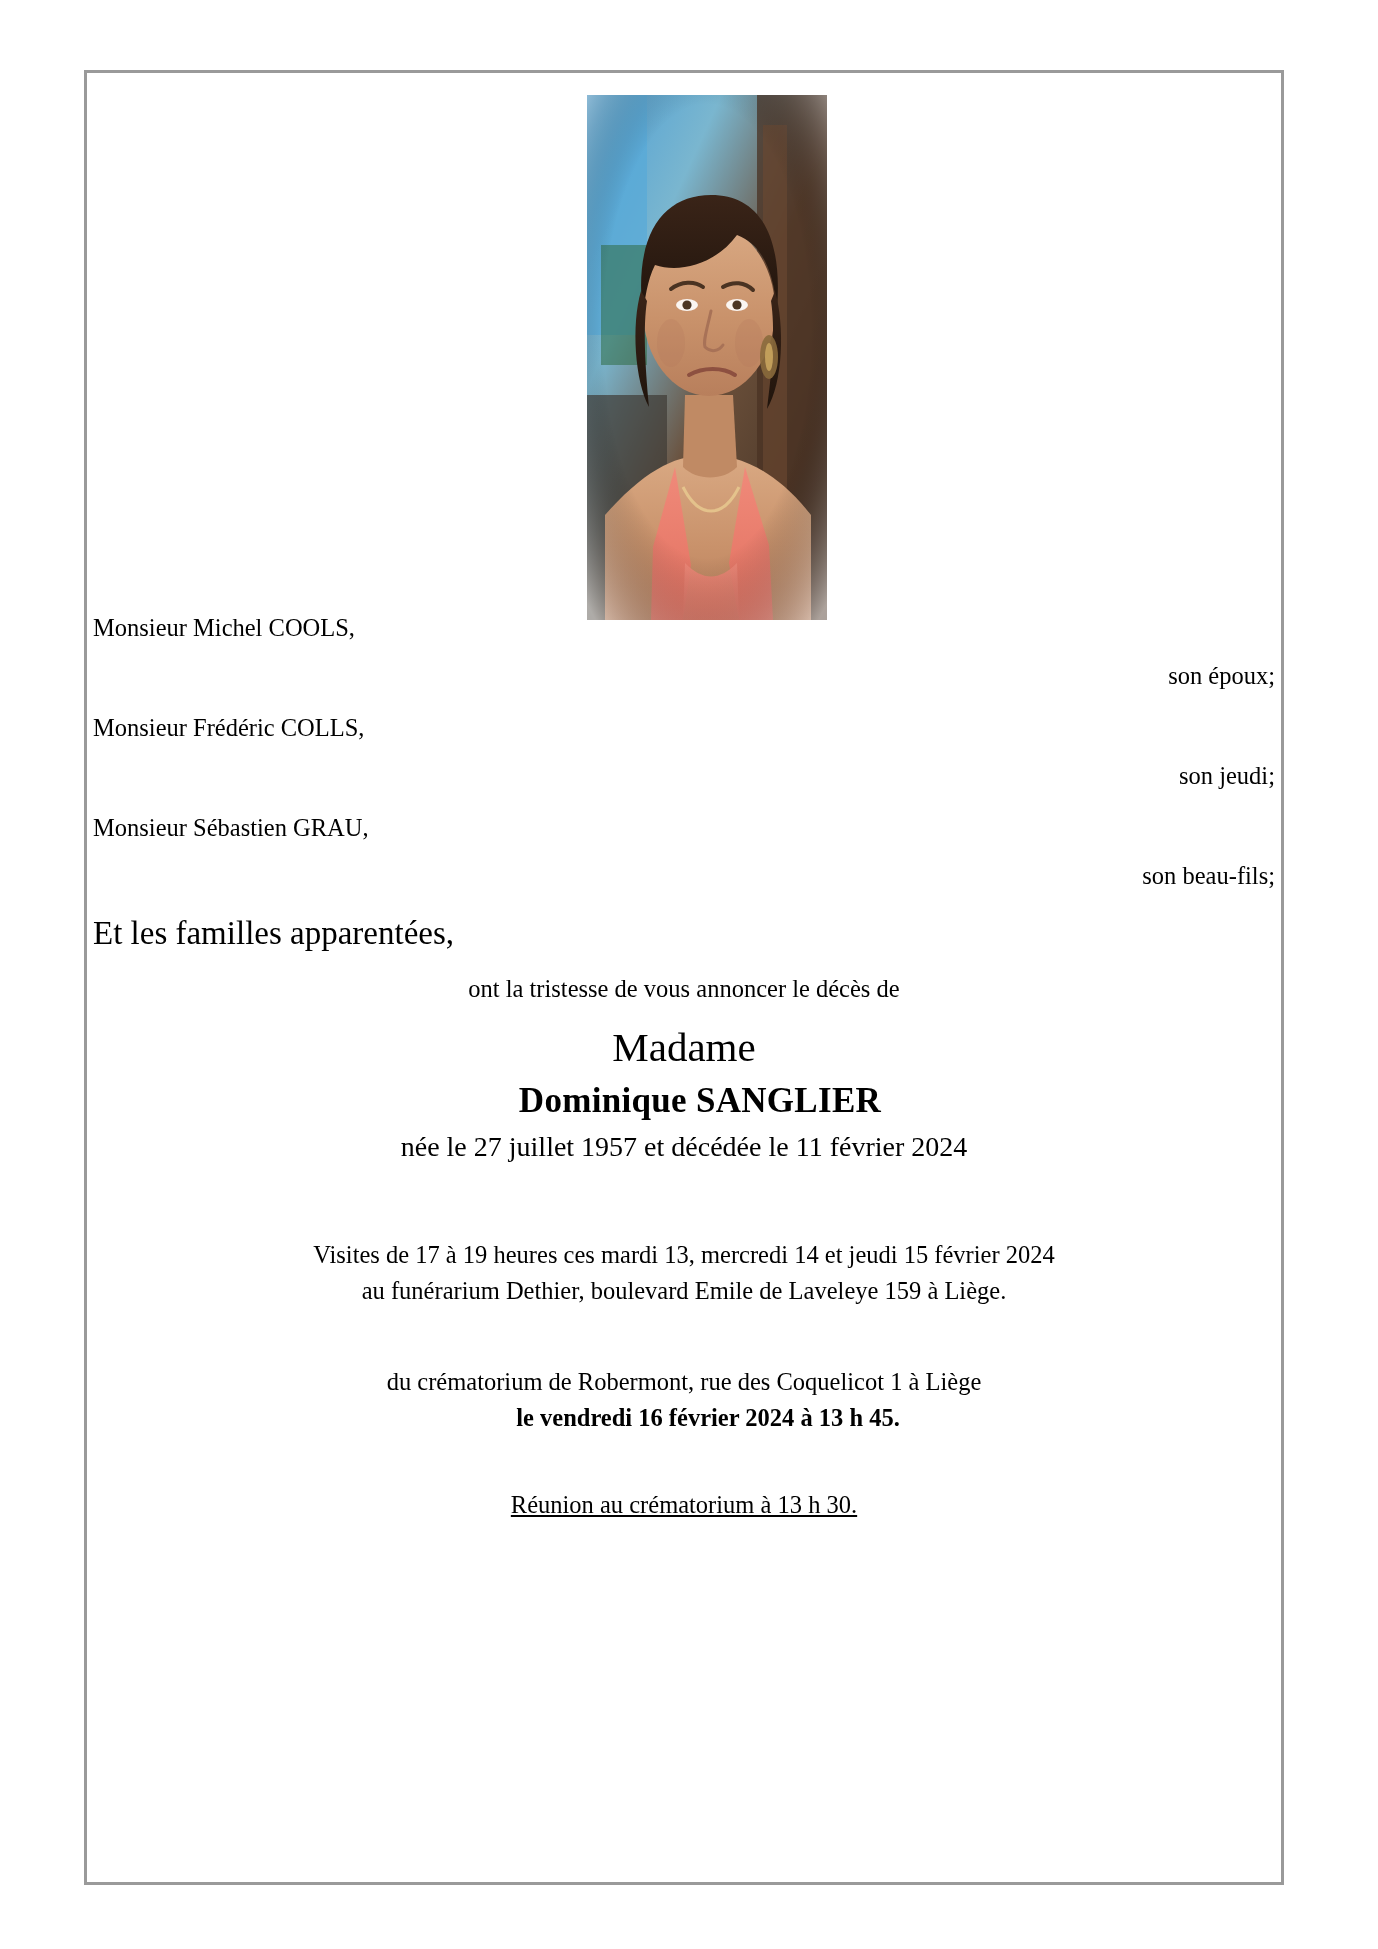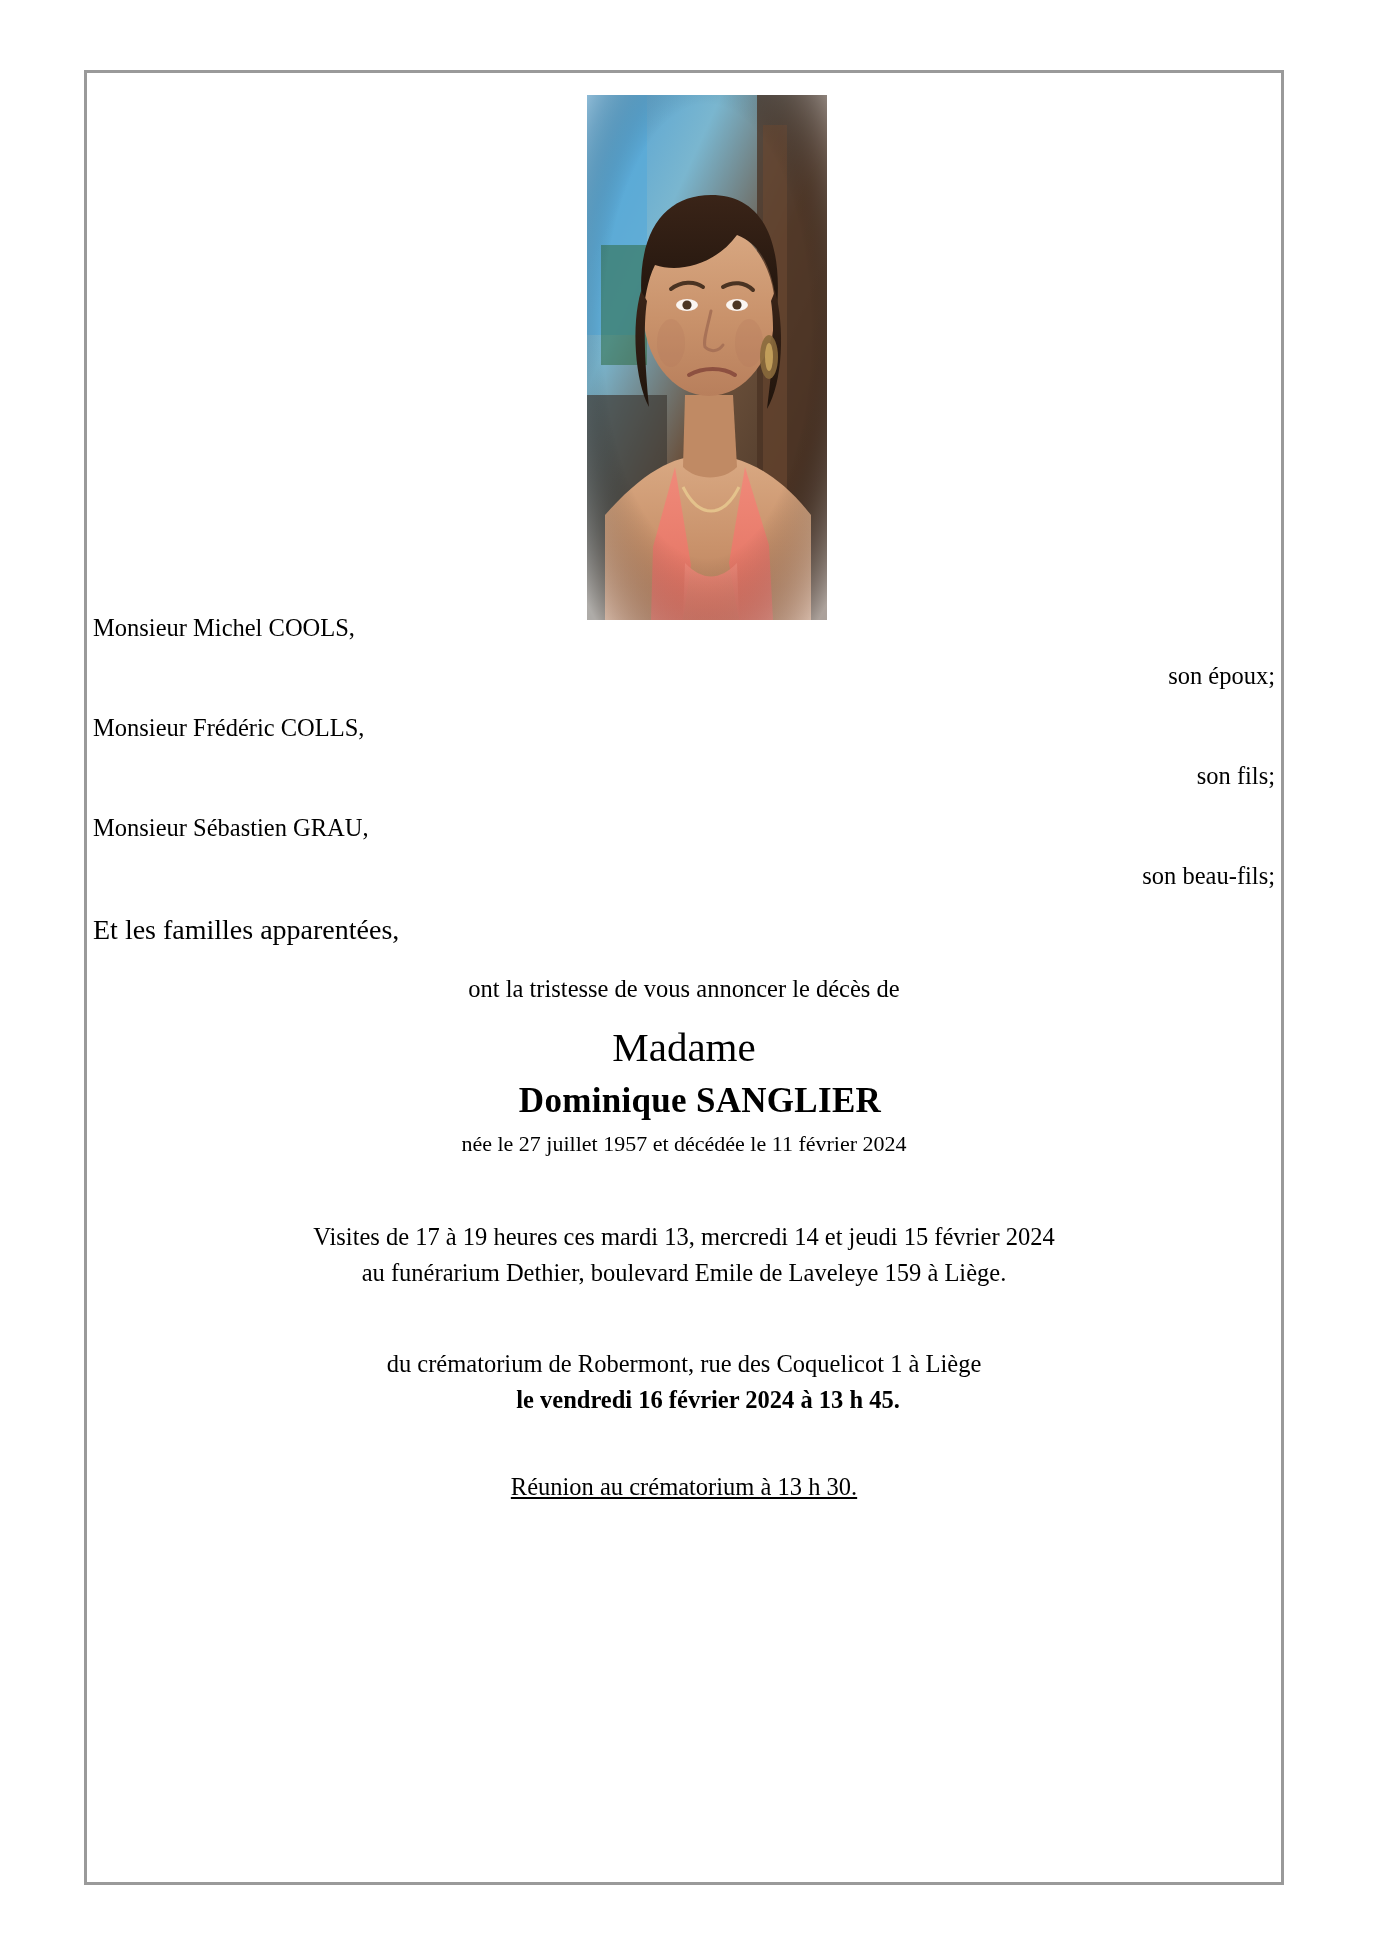--- a/index.html
+++ b/index.html
@@ -81,21 +81,21 @@
     right: 9px;
     top: 48px;
     font-size: 24.5px;
     line-height: 1.1;
     white-space: nowrap;
   }
   .fam-apparentees {
     position: absolute;
     left: 9px;
     top: 300px;
-    font-size: 28px;
+    font-size: 33px;
     line-height: 1.1;
   }
 
   
   .center-block {
     position: absolute;
     left: 0;
     top: 905px;
     width: 1200px;
     text-align: center;
@@ -109,22 +109,22 @@
     margin-bottom: 10px;
   }
   .deceased-name {
     font-size: 35px;
     font-weight: bold;
     letter-spacing: 0.3px;
     margin-bottom: 10px;
     margin-left: 32px;
   }
   .dates {
-    font-size: 22px;
-    margin-bottom: 0;
+    font-size: 28px;
+    margin-bottom: 12px;
   }
   .gap-lg { height: 62px; }
   .gap-md { height: 56px; }
   .bold { font-weight: bold; padding-left: 48px; }
   .underline { text-decoration: underline; }
   .visit-line { font-size: 24.5px; line-height: 1.45; }
   .ceremony-line { font-size: 24.5px; line-height: 1.45; }
   .reunion { font-size: 24.5px; }
 </style>
 </head>
@@ -213,21 +213,21 @@
 
     <div class="family-block">
 
       <div class="fam-row">
         <div class="fam-name">Monsieur Michel COOLS,</div>
         <div class="fam-rel">son époux;</div>
       </div>
 
       <div class="fam-row">
         <div class="fam-name">Monsieur Frédéric COLLS,</div>
-        <div class="fam-rel">son fils;</div>
+        <div class="fam-rel">son jeudi;</div>
       </div>
 
       <div class="fam-row">
         <div class="fam-name">Monsieur Sébastien GRAU,</div>
         <div class="fam-rel">son beau-fils;</div>
       </div>
 
       <div class="fam-apparentees">Et les familles apparentées,</div>
     </div>
 

